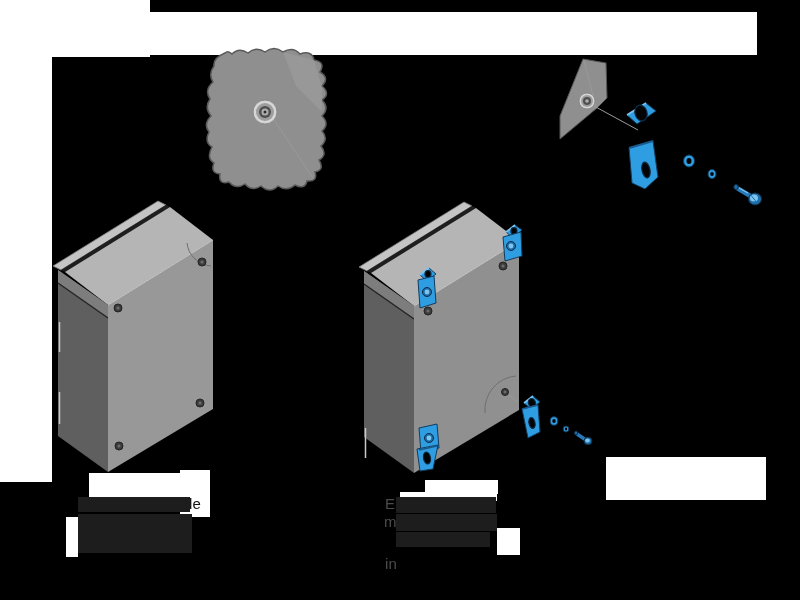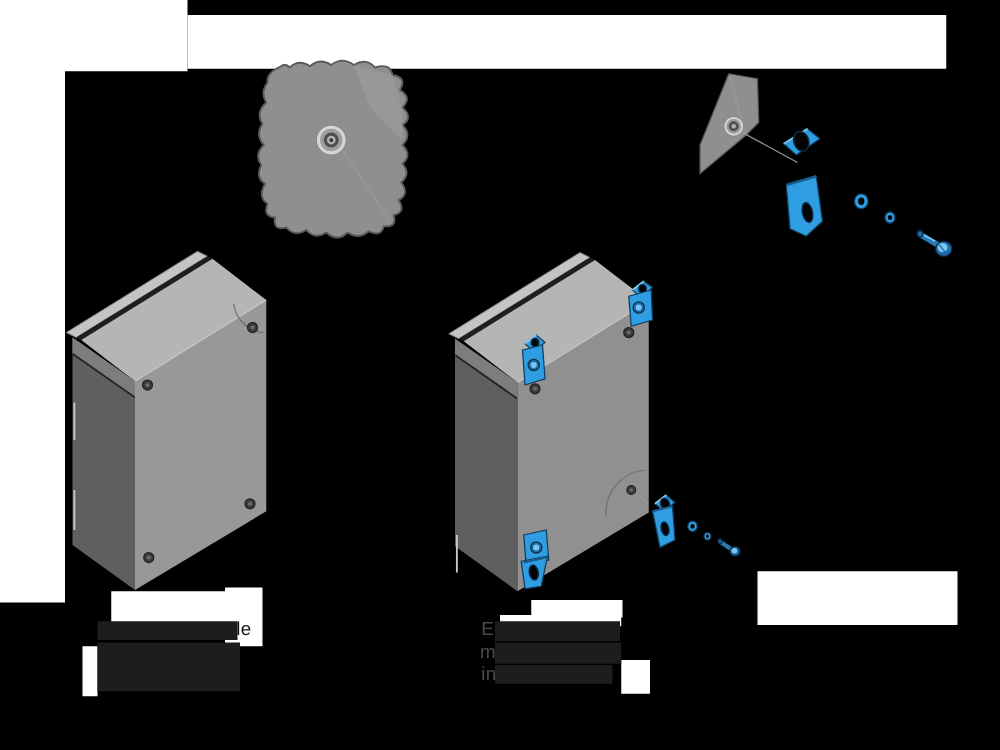--- a/index.html
+++ b/index.html
@@ -196,16 +196,16 @@
     <div class="bar" style="left:78px;top:514px;width:114px;height:39px"></div>
     <span class="frag frag-dark" style="left:189px;top:496px">le</span>
   </div>
 
   <div>
     <div class="bar" style="left:396px;top:497px;width:100px;height:16px"></div>
     <div class="bar" style="left:396px;top:514px;width:101px;height:17px"></div>
     <div class="bar" style="left:396px;top:532px;width:94px;height:15px"></div>
     <span class="frag frag-ghost" style="left:385px;top:496px">E</span>
     <span class="frag frag-ghost" style="left:384px;top:514px">m</span>
-    <span class="frag frag-ghost" style="left:385px;top:532px">in</span>
+    <span class="frag frag-ghost" style="left:385px;top:556px">in</span>
   </div>
 
 </div>
 
 </body></html>

